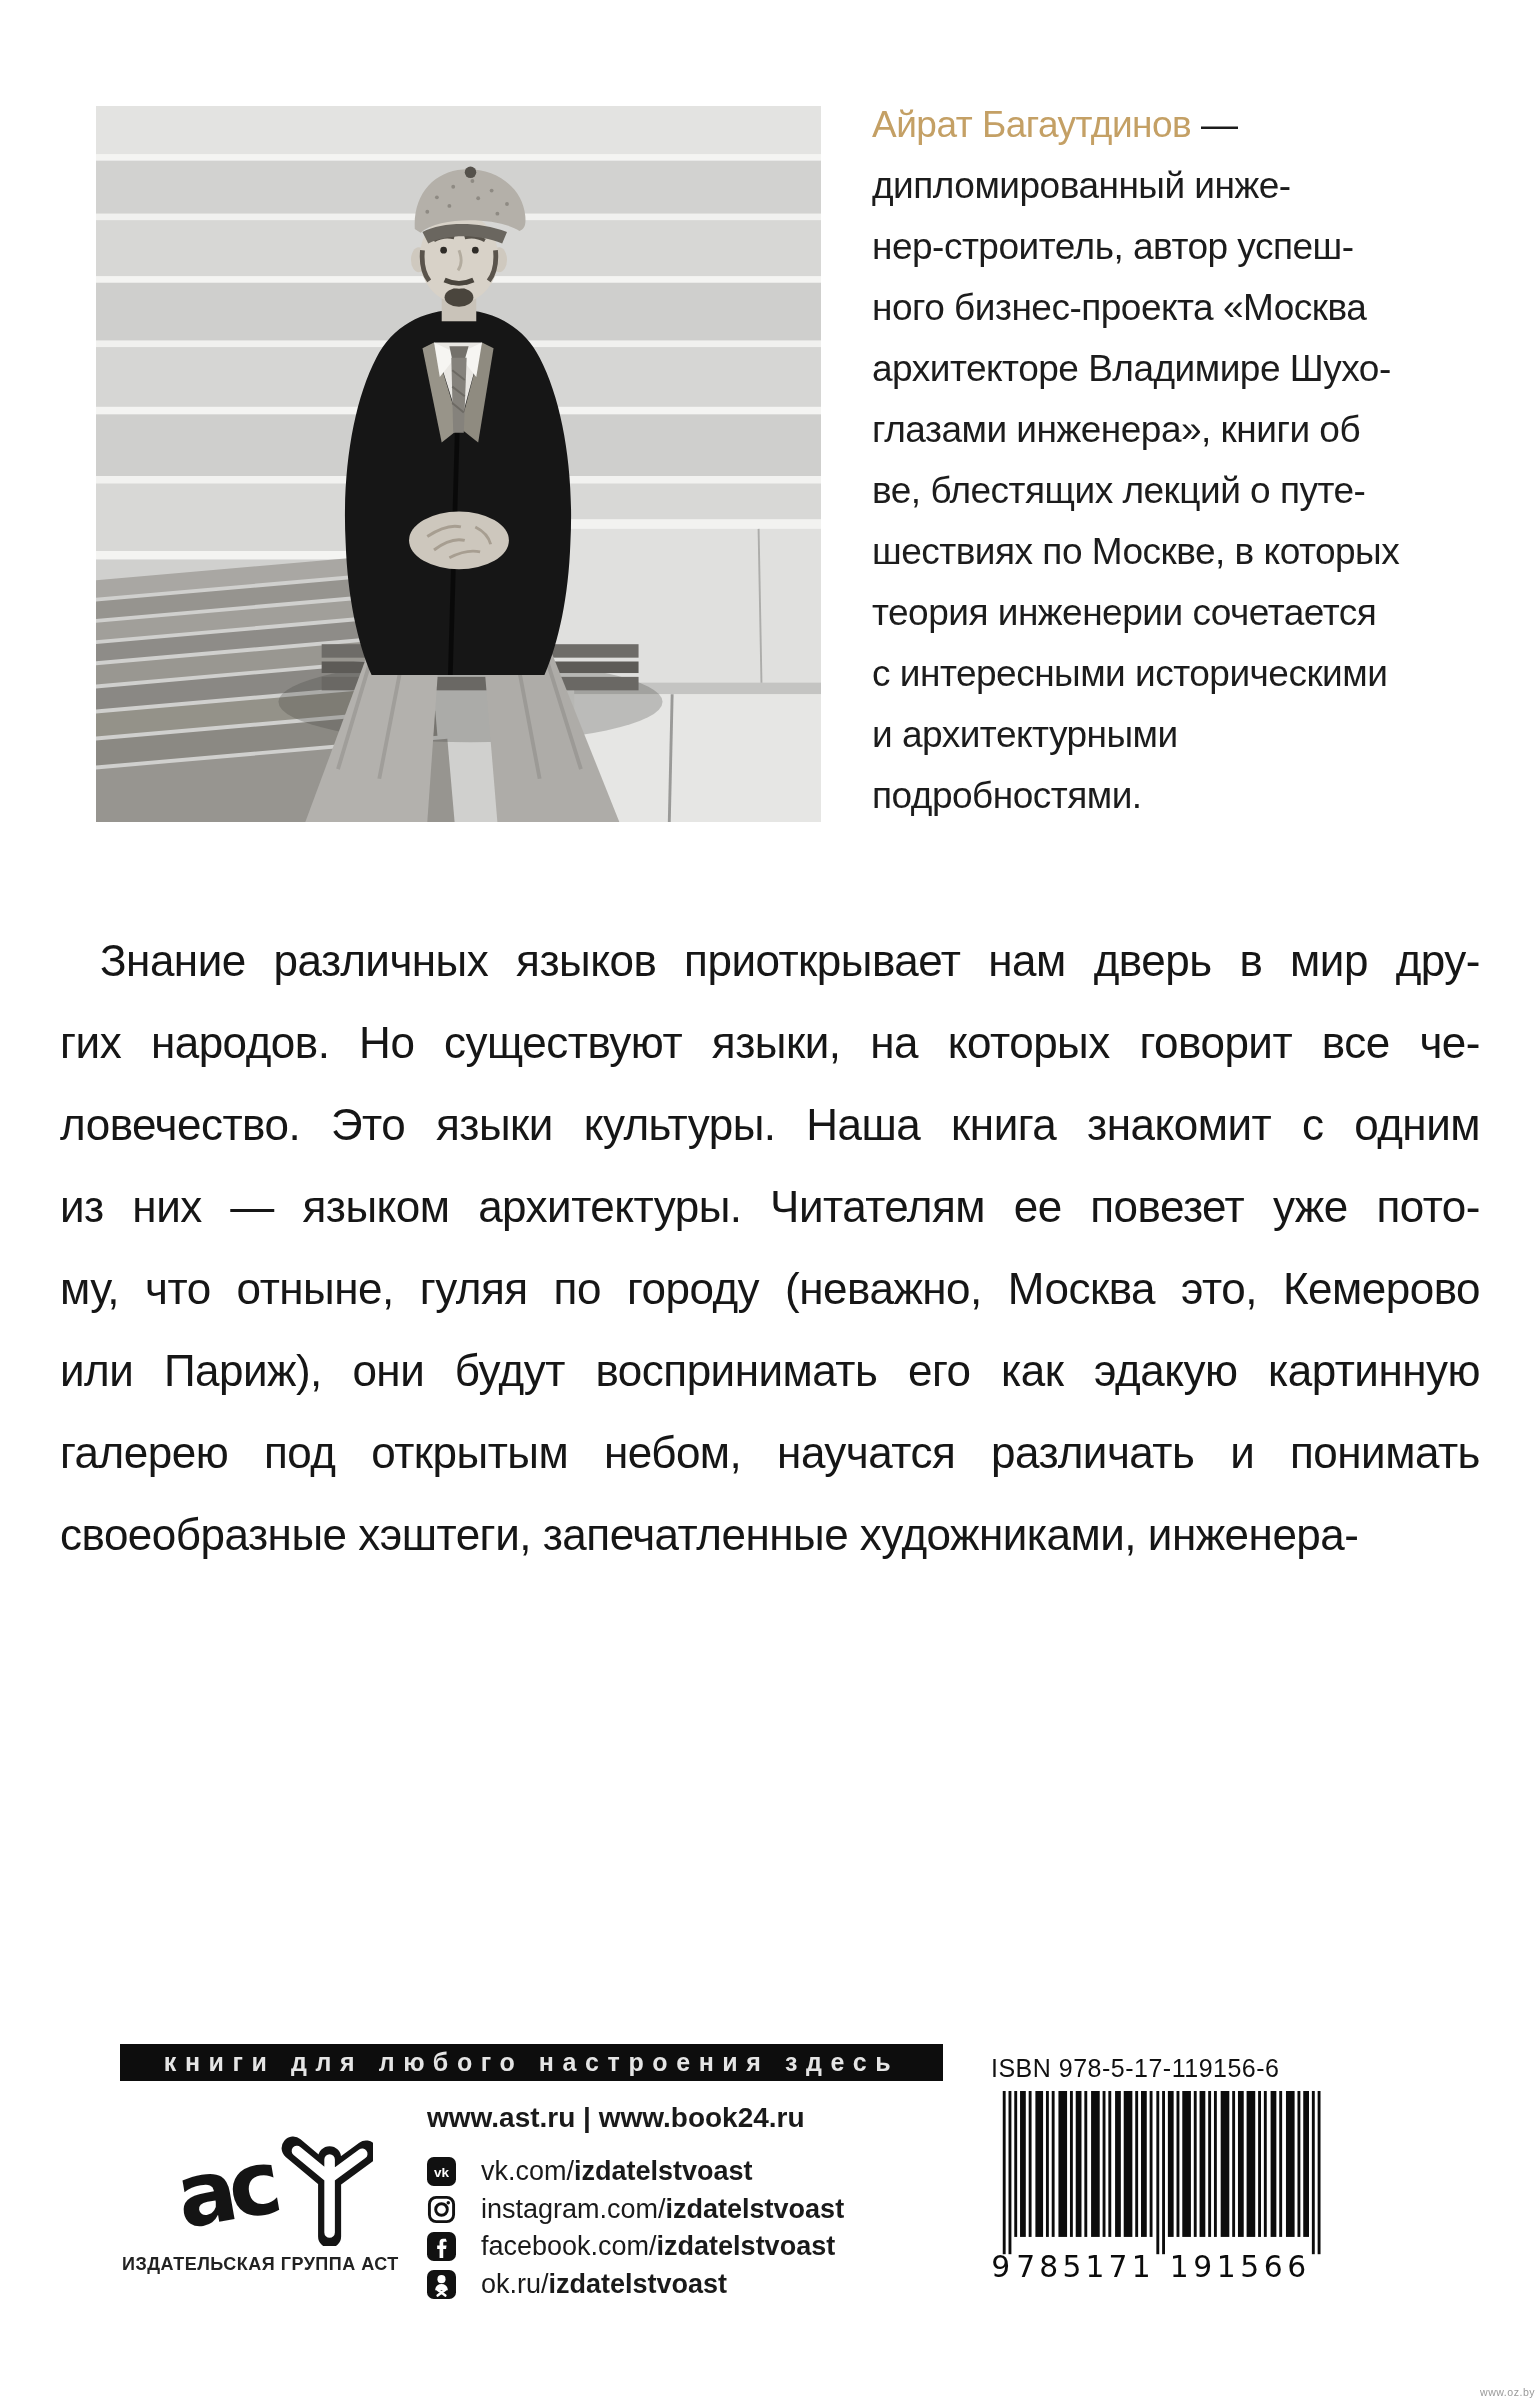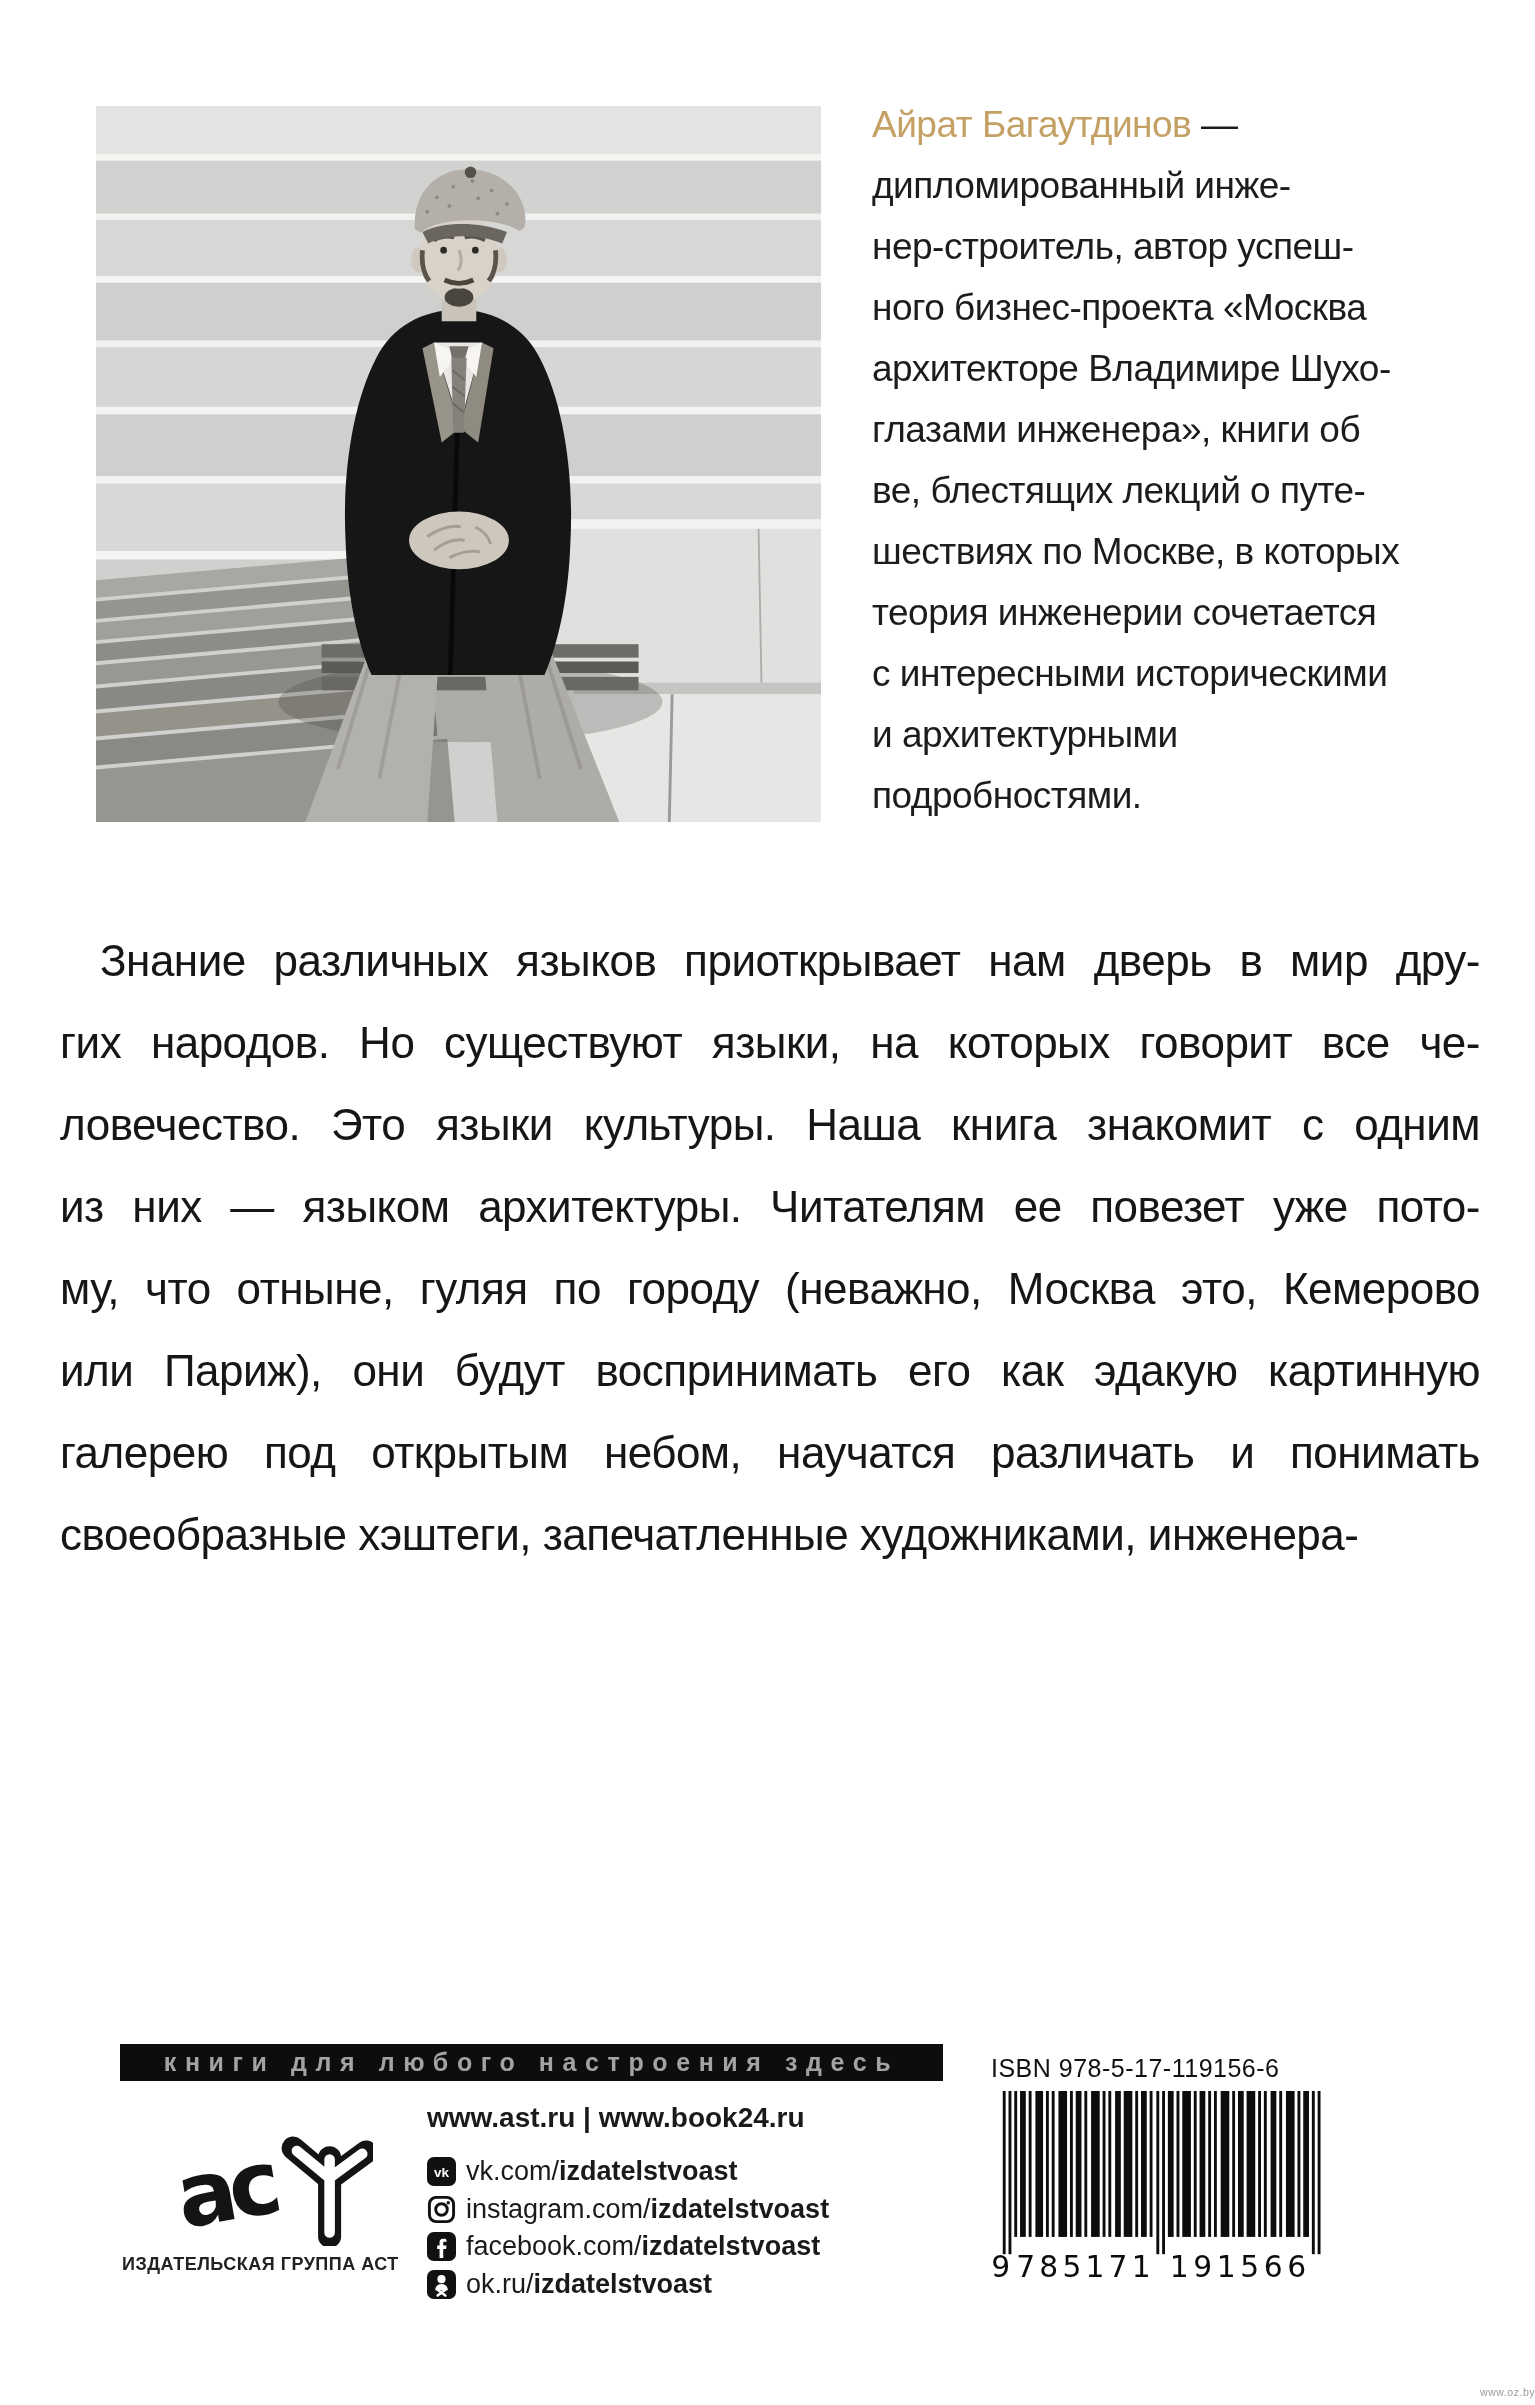--- a/index.html
+++ b/index.html
@@ -29,34 +29,34 @@
   .annotation{
     position:absolute;left:60px;top:920px;width:1420px;
     font-size:44px;line-height:82px;letter-spacing:-0.5px;color:#161616;
   }
   .ann-line{text-align:justify;text-align-last:justify;}
   .ann-line:first-child{text-indent:40px;}
   .ann-line:last-child{text-align-last:left;}
   
   .banner{
     position:absolute;left:120px;top:2044px;width:823px;height:37px;
-    background:#0d0d0d;color:#a3a3a3;
+    background:#0d0d0d;color:#e5e5e5;
     display:flex;align-items:center;justify-content:center;
     font-size:25px;font-weight:700;letter-spacing:8.6px;white-space:nowrap;
   }
   .ast-logo{position:absolute;left:171px;top:2102px;width:202px;height:144px;}
   .ast-caption{
     position:absolute;left:122px;top:2254px;width:288px;
     text-align:left;font-size:18px;font-weight:700;letter-spacing:0.5px;
     color:#222;white-space:nowrap;
   }
   .links{position:absolute;left:427px;top:2102px;width:461px;}
   .sites{font-size:28px;font-weight:700;margin-bottom:23px;white-space:nowrap;}
   .soc-row{
-    display:flex;align-items:center;gap:10px;
+    display:flex;align-items:center;gap:25px;
     height:29px;margin-bottom:8.6px;font-size:27px;white-space:nowrap;
   }
   .soc-row .acct{font-weight:700;}
   .soc-ic{width:29px;height:29px;flex:0 0 29px;}
   .isbn-block{position:absolute;left:991px;top:2054px;width:365px;}
   .isbn-text{font-size:25px;color:#111;letter-spacing:0.5px;white-space:nowrap;margin-bottom:7.7px;}
   .barcode{display:block;width:348px;height:192px;}
   .watermark{
     position:absolute;left:1480px;top:2386px;
     font-size:10.6px;color:#9a9a9a;letter-spacing:0.5px;white-space:nowrap;

